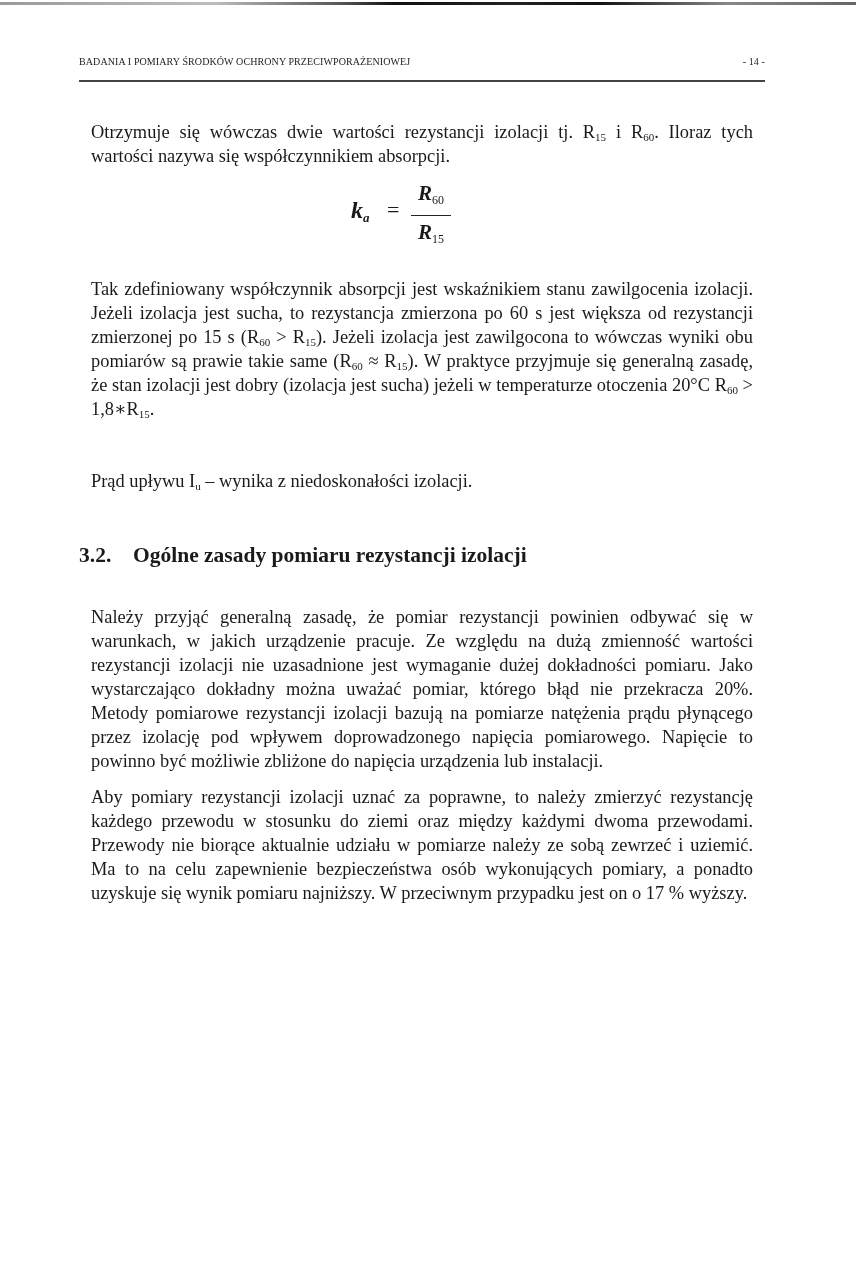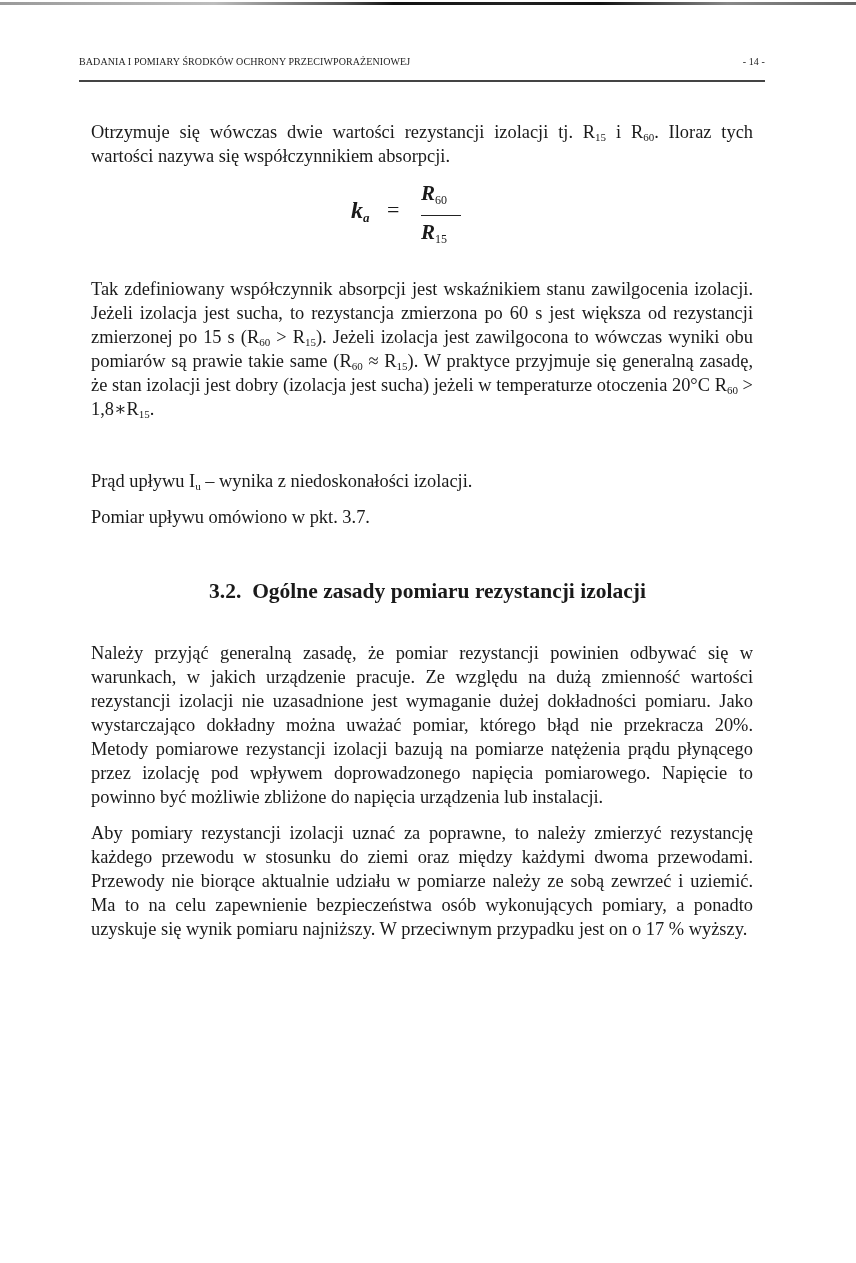--- a/index.html
+++ b/index.html
@@ -28,31 +28,31 @@
     .content p { margin: 12px; }
     .sub { font-size: 11px; vertical-align: -3px; line-height: 0; }
     .formula {
       position: relative; height: 72px; margin: 4px 0 25px 0;
     }
     .formula .lhs {
       position: absolute; left: 272px; top: 18px; font-weight: bold; font-style: italic; font-size: 24px;
     }
     .formula .lhs .sub-a { font-size: 13px; vertical-align: -4px; }
     .formula .eq { position: absolute; left: 308px; top: 18px; font-size: 22px; }
-    .formula .frac { position: absolute; left: 342px; top: 0; width: 40px; }
+    .formula .frac { position: absolute; left: 332px; top: 0; width: 40px; text-align: center; }
     .formula .num, .formula .den {
       font-weight: bold; font-style: italic; font-size: 21px; line-height: 26px;
     }
     .formula .num .s, .formula .den .s { font-weight: normal; font-style: normal; font-size: 12px; vertical-align: -4px; }
     .formula .bar { height: 1px; background: #222; margin: 2px 0 3px 0; }
     .gap-24 { height: 24px; }
     .gap-36 { height: 36px; }
     .bold { font-weight: normal; }
     .section-heading {
-      font-weight: bold; font-size: 21.5px; line-height: 28px; text-align: center; margin: 0;
+      font-weight: bold; font-size: 21.5px; line-height: 28px; text-align: left; margin: 0;
     }
     .section-heading .num { display: inline-block; width: 54px; }
   </style>
 </head>
 <body>
 
 <div class="top-scan-edge"></div>
 
 <div class="running-header">
   <span class="title">BADANIA I POMIARY ŚRODKÓW OCHRONY PRZECIWPORAŻENIOWEJ</span>
@@ -72,21 +72,20 @@
       <div class="bar"></div>
       <div class="den"><span>R</span><span class="s">15</span></div>
     </div>
   </div>
 
   <p><span>Tak zdefiniowany współczynnik absorpcji jest wskaźnikiem stanu zawilgocenia izolacji. Jeżeli izolacja jest sucha, to rezystancja zmierzona po 60 s jest większa od rezystancji zmierzonej po 15 s (R</span><span class="sub">60</span><span> &gt; R</span><span class="sub">15</span><span>). Jeżeli izolacja jest zawilgocona to wówczas wyniki obu pomiarów są prawie takie same (R</span><span class="sub">60</span><span> ≈ R</span><span class="sub">15</span><span>). W praktyce przyjmuje się generalną zasadę, że stan izolacji jest dobry (izolacja jest sucha) jeżeli w temperaturze otoczenia 20°C R</span><span class="sub">60</span><span> &gt; 1,8∗R</span><span class="sub">15</span><span>.</span></p>
 
   <div class="gap-24"></div>
 
   <p><span class="bold"><span>Prąd upływu I</span><span class="sub">u</span></span><span> – wynika z niedoskonałości izolacji.</span></p>
-  <p>Pomiar upływu omówiono w pkt. 3.7.</p>
 
   <div class="gap-36"></div>
 
   <h2 class="section-heading"><span class="num">3.2.</span><span>Ogólne zasady pomiaru rezystancji izolacji</span></h2>
 
   <div class="gap-24"></div>
 
   <p>Należy przyjąć generalną zasadę, że pomiar rezystancji powinien odbywać się w warunkach, w jakich urządzenie pracuje. Ze względu na dużą zmienność wartości rezystancji izolacji nie uzasadnione jest wymaganie dużej dokładności pomiaru. Jako wystarczająco dokładny można uważać pomiar, którego błąd nie przekracza 20%. Metody pomiarowe rezystancji izolacji bazują na pomiarze natężenia prądu płynącego przez izolację pod wpływem doprowadzonego napięcia pomiarowego. Napięcie to powinno być możliwie zbliżone do napięcia urządzenia lub instalacji.</p>
   <p>Aby pomiary rezystancji izolacji uznać za poprawne, to należy zmierzyć rezystancję każdego przewodu w stosunku do ziemi oraz między każdymi dwoma przewodami. Przewody nie biorące aktualnie udziału w pomiarze należy ze sobą zewrzeć i uziemić. Ma to na celu zapewnienie bezpieczeństwa osób wykonujących pomiary, a ponadto uzyskuje się wynik pomiaru najniższy. W przeciwnym przypadku jest on o 17 % wyższy.</p>
 </div>

